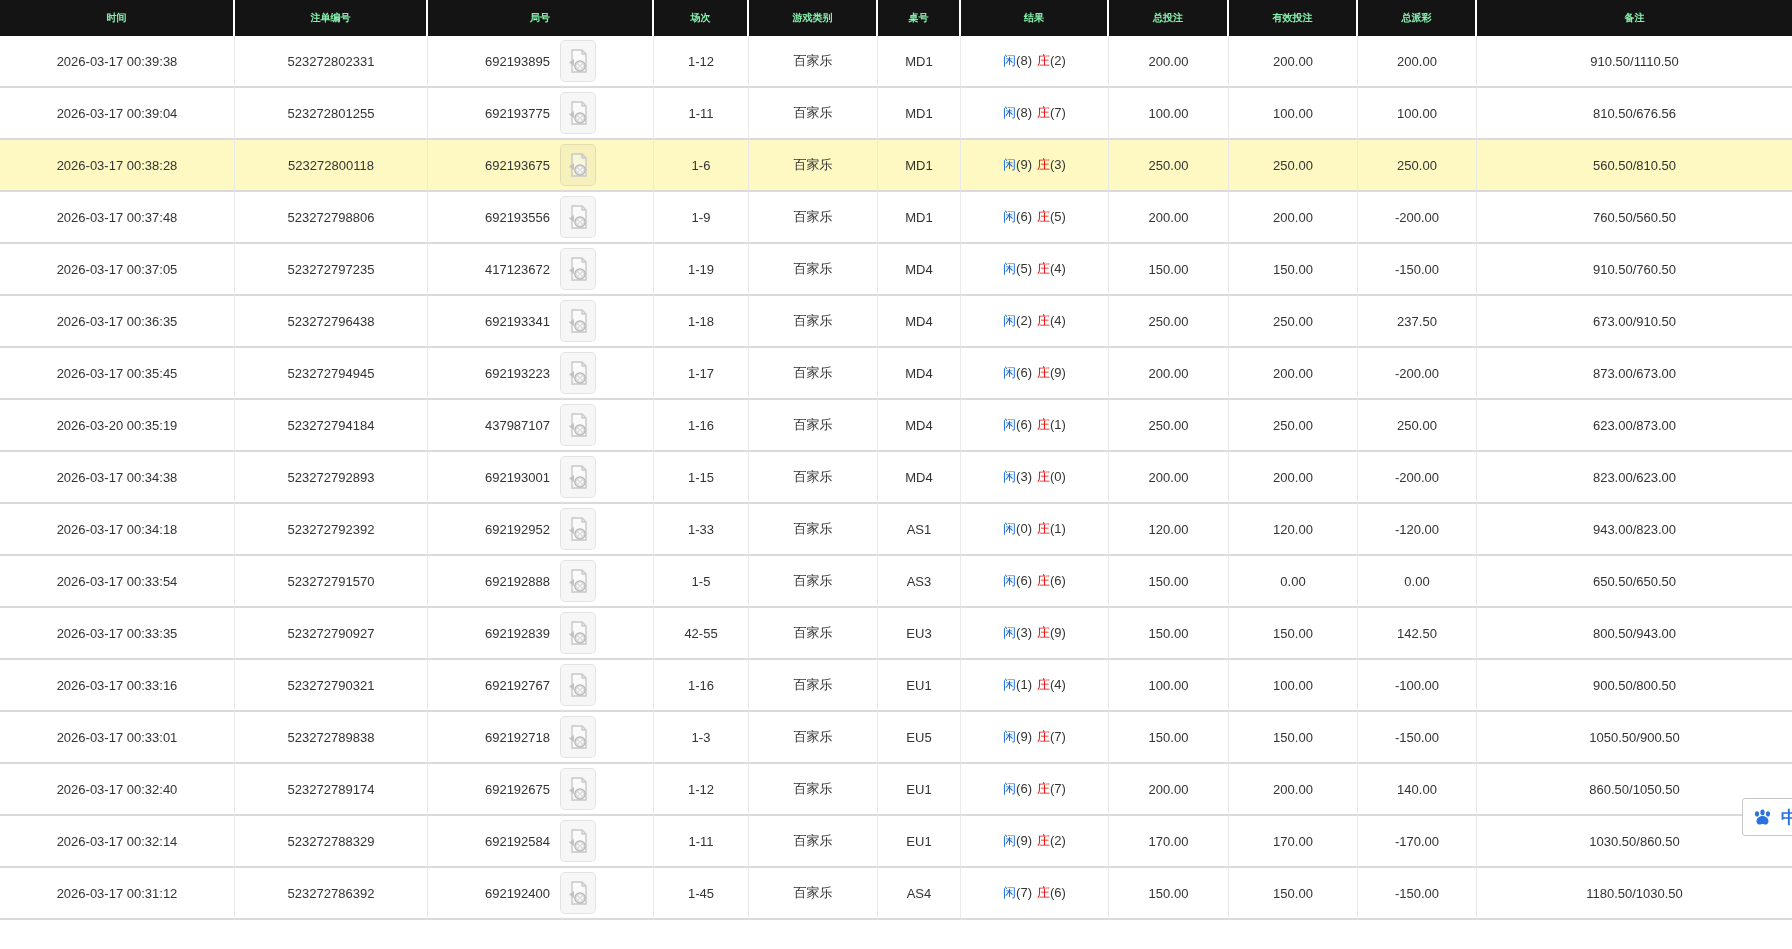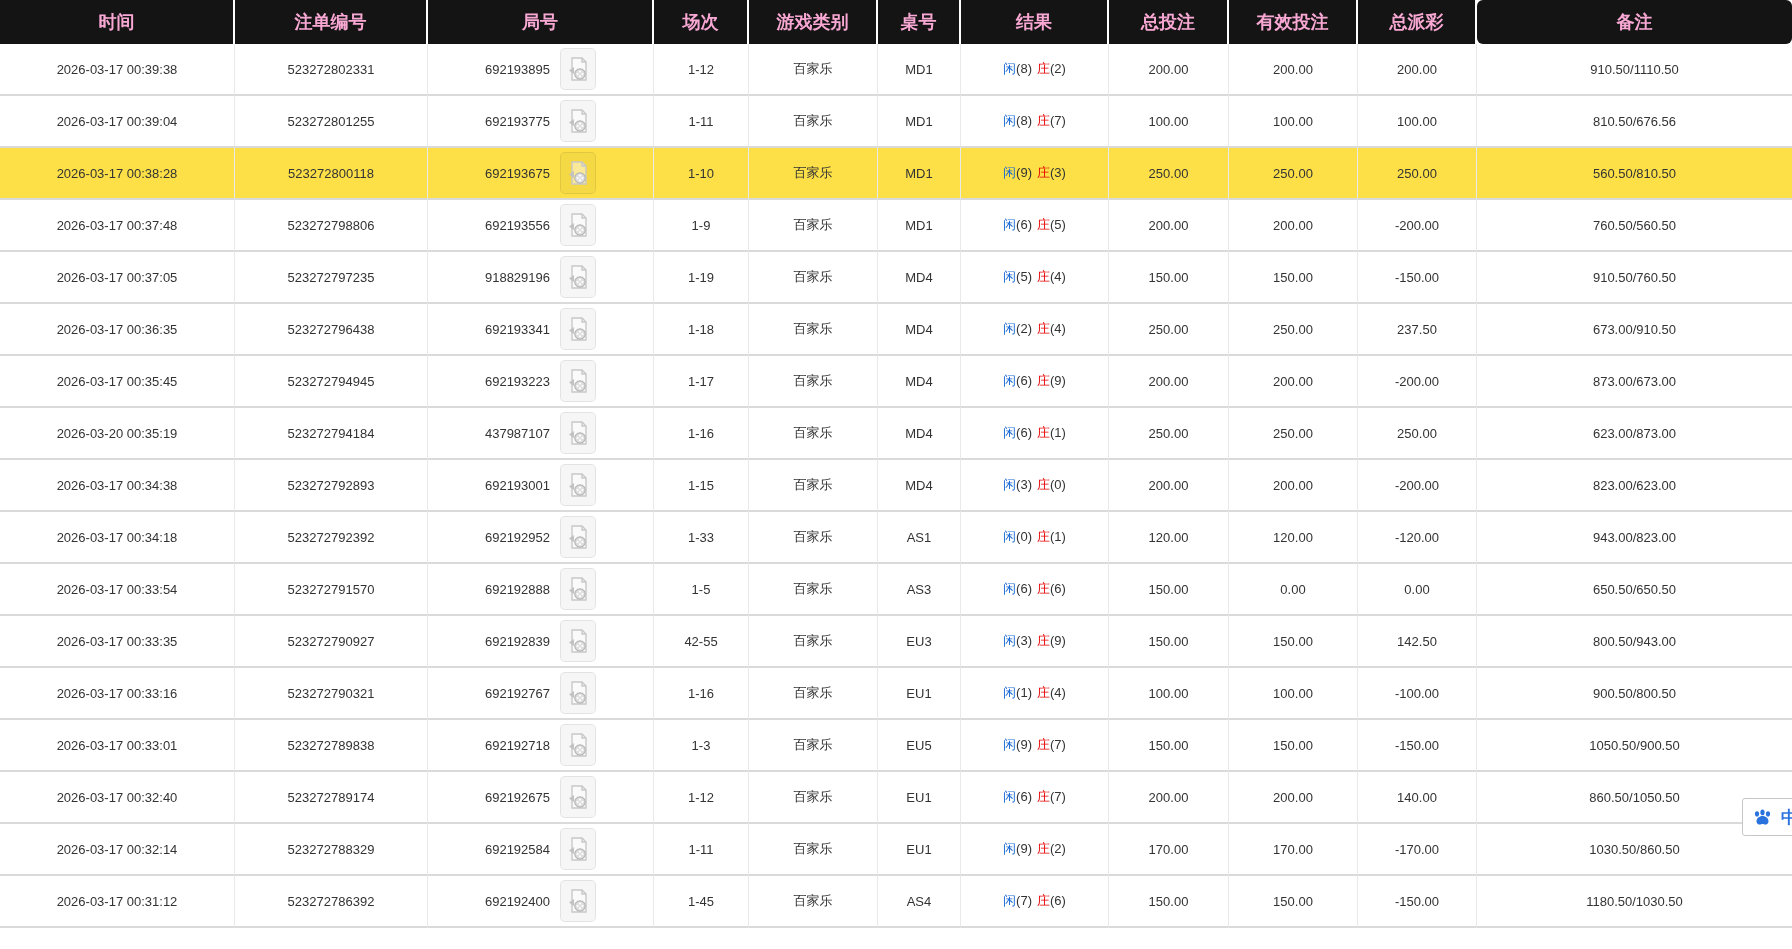--- a/index.html
+++ b/index.html
@@ -1,32 +1,32 @@
 <!DOCTYPE html>
 <html><head>
 <meta charset="utf-8">
 <style>
   html,body{margin:0;padding:0;background:#fff;}
   #screen{position:relative;width:1792px;height:949px;overflow:hidden;background:#fff;
           font-family:"Liberation Sans","DejaVu Sans",sans-serif;}
   table.records{border-collapse:separate;border-spacing:0;table-layout:fixed;width:1792px;}
   table.records th{
-    background:#141414;color:#f9a8d4;font-weight:bold;font-size:18px;
-    height:44px;text-align:center;vertical-align:middle;
+    background:#141414;color:#86efac;font-weight:bold;font-size:10px;
+    height:36px;text-align:center;vertical-align:middle;
     border-right:2px solid #fff;padding:0;
   }
-  table.records th:last-child{border-right:none;border-radius:6px;}
+  table.records th:last-child{border-right:none;}
   table.records td{
     height:50px;text-align:center;vertical-align:middle;
     font-size:13px;color:#333;background:#fff;
     border-bottom:2px solid #dadada;border-right:1px solid #e9e9e9;
     padding:0 4px;overflow:hidden;white-space:nowrap;
   }
   table.records td:last-child{border-right:none;}
-  tr.hl td{background:#fde047;}
+  tr.hl td{background:#fef9c3;}
   .round-cell-inner{display:inline-flex;align-items:center;justify-content:center;gap:10px;}
   .video-btn{
     display:inline-flex;align-items:center;justify-content:center;
     width:34px;height:40px;border-radius:5px;cursor:pointer;
     background:rgba(0,0,0,0.035);border:1px solid rgba(0,0,0,0.08);
   }
   .blue{color:#1468d4;}
   .neg{color:#e60000;}
   .res-player{color:#1468d4;}
   .res-banker{color:#e60000;}
@@ -150,21 +150,21 @@
               <path d="M7 11 l-5 3.5 l5 3.5 z" fill="#c2c2c2"></path>
               <circle cx="13" cy="18" r="5.2" fill="#dedede" stroke="#b5b5b5" stroke-width="1.2"></circle>
               <circle cx="13" cy="15.6" r="1.1" fill="#fff"></circle>
               <circle cx="13" cy="20.4" r="1.1" fill="#fff"></circle>
               <circle cx="10.6" cy="18" r="1.1" fill="#fff"></circle>
               <circle cx="15.4" cy="18" r="1.1" fill="#fff"></circle>
             </svg>
           </span>
         </span>
       </td>
-      <td>1-10</td>
+      <td>1-6</td>
       <td>百家乐</td>
       <td>MD1</td>
       <td>
         <span class="res-player">闲</span><span class="res-num">(9)</span><span class="res-gap"></span><span class="res-banker">庄</span><span class="res-num">(3)</span>
       </td>
       <td class="blue">250.00</td>
       <td>250.00</td>
       <td>250.00</td>
       <td>560.50/810.50</td>
     </tr>
@@ -197,21 +197,21 @@
       <td class="blue">200.00</td>
       <td>200.00</td>
       <td class="neg">-200.00</td>
       <td>760.50/560.50</td>
     </tr>
         <tr>
       <td>2026-03-17 00:37:05</td>
       <td>523272797235</td>
       <td>
         <span class="round-cell-inner">
-          <span>918829196</span>
+          <span>417123672</span>
           <span class="video-btn">
             <svg width="22" height="26" viewBox="0 0 22 26">
               <path d="M5 2 h10 l4 4 v18 h-14 z" fill="rgba(255,255,255,0.45)" stroke="#c8c8c8" stroke-width="1.4"></path>
               <path d="M15 2 v4 h4" fill="none" stroke="#c8c8c8" stroke-width="1.4"></path>
               <path d="M7 11 l-5 3.5 l5 3.5 z" fill="#c2c2c2"></path>
               <circle cx="13" cy="18" r="5.2" fill="#dedede" stroke="#b5b5b5" stroke-width="1.2"></circle>
               <circle cx="13" cy="15.6" r="1.1" fill="#fff"></circle>
               <circle cx="13" cy="20.4" r="1.1" fill="#fff"></circle>
               <circle cx="10.6" cy="18" r="1.1" fill="#fff"></circle>
               <circle cx="15.4" cy="18" r="1.1" fill="#fff"></circle>

